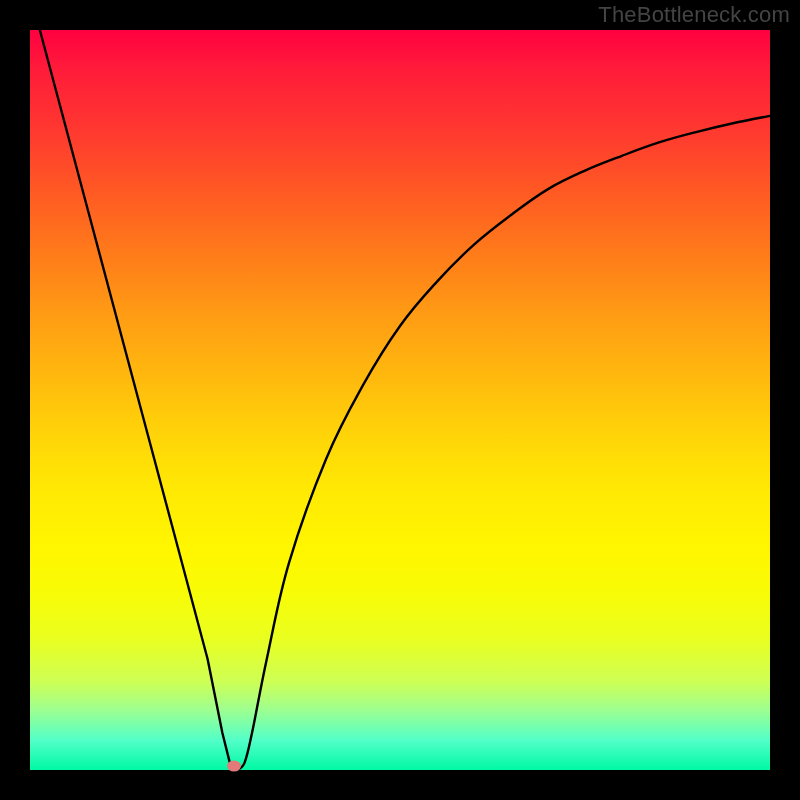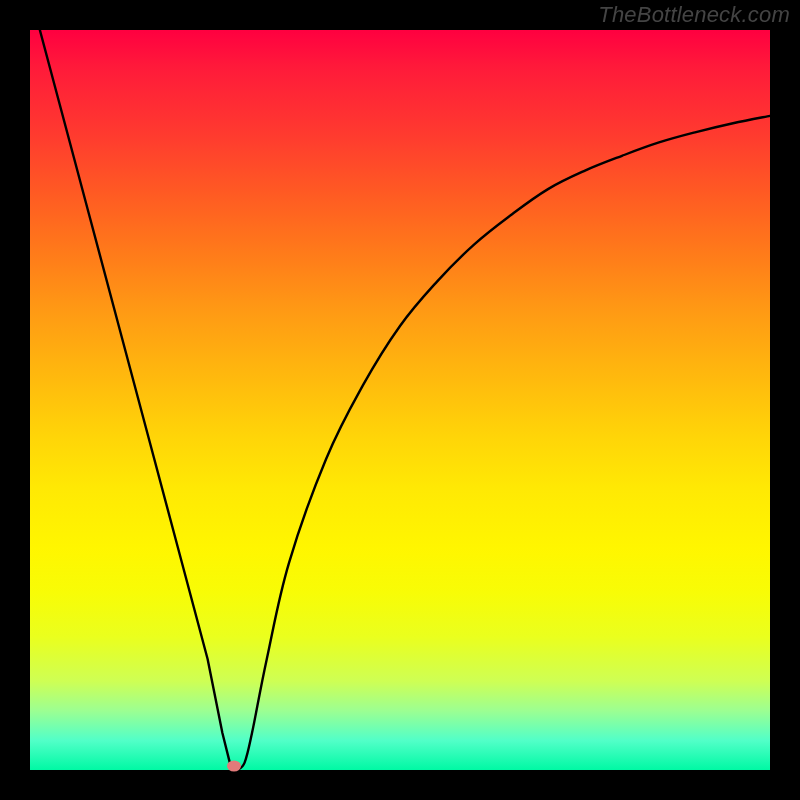--- a/index.html
+++ b/index.html
@@ -19,21 +19,20 @@
   }
   .watermark {
     position: absolute;
     top: 2px;
     right: 10px;
     color: #444;
     font-size: 22px;
     font-weight: 500;
     letter-spacing: 0.2px;
     z-index: 5;
-    font-style: italic;
   }
   .plot {
     position: absolute;
     left: 30px;
     top: 30px;
     width: 740px;
     height: 740px;
     background: linear-gradient(to bottom,
       #ff0040 0%,
       #ff1a3a 5%,

